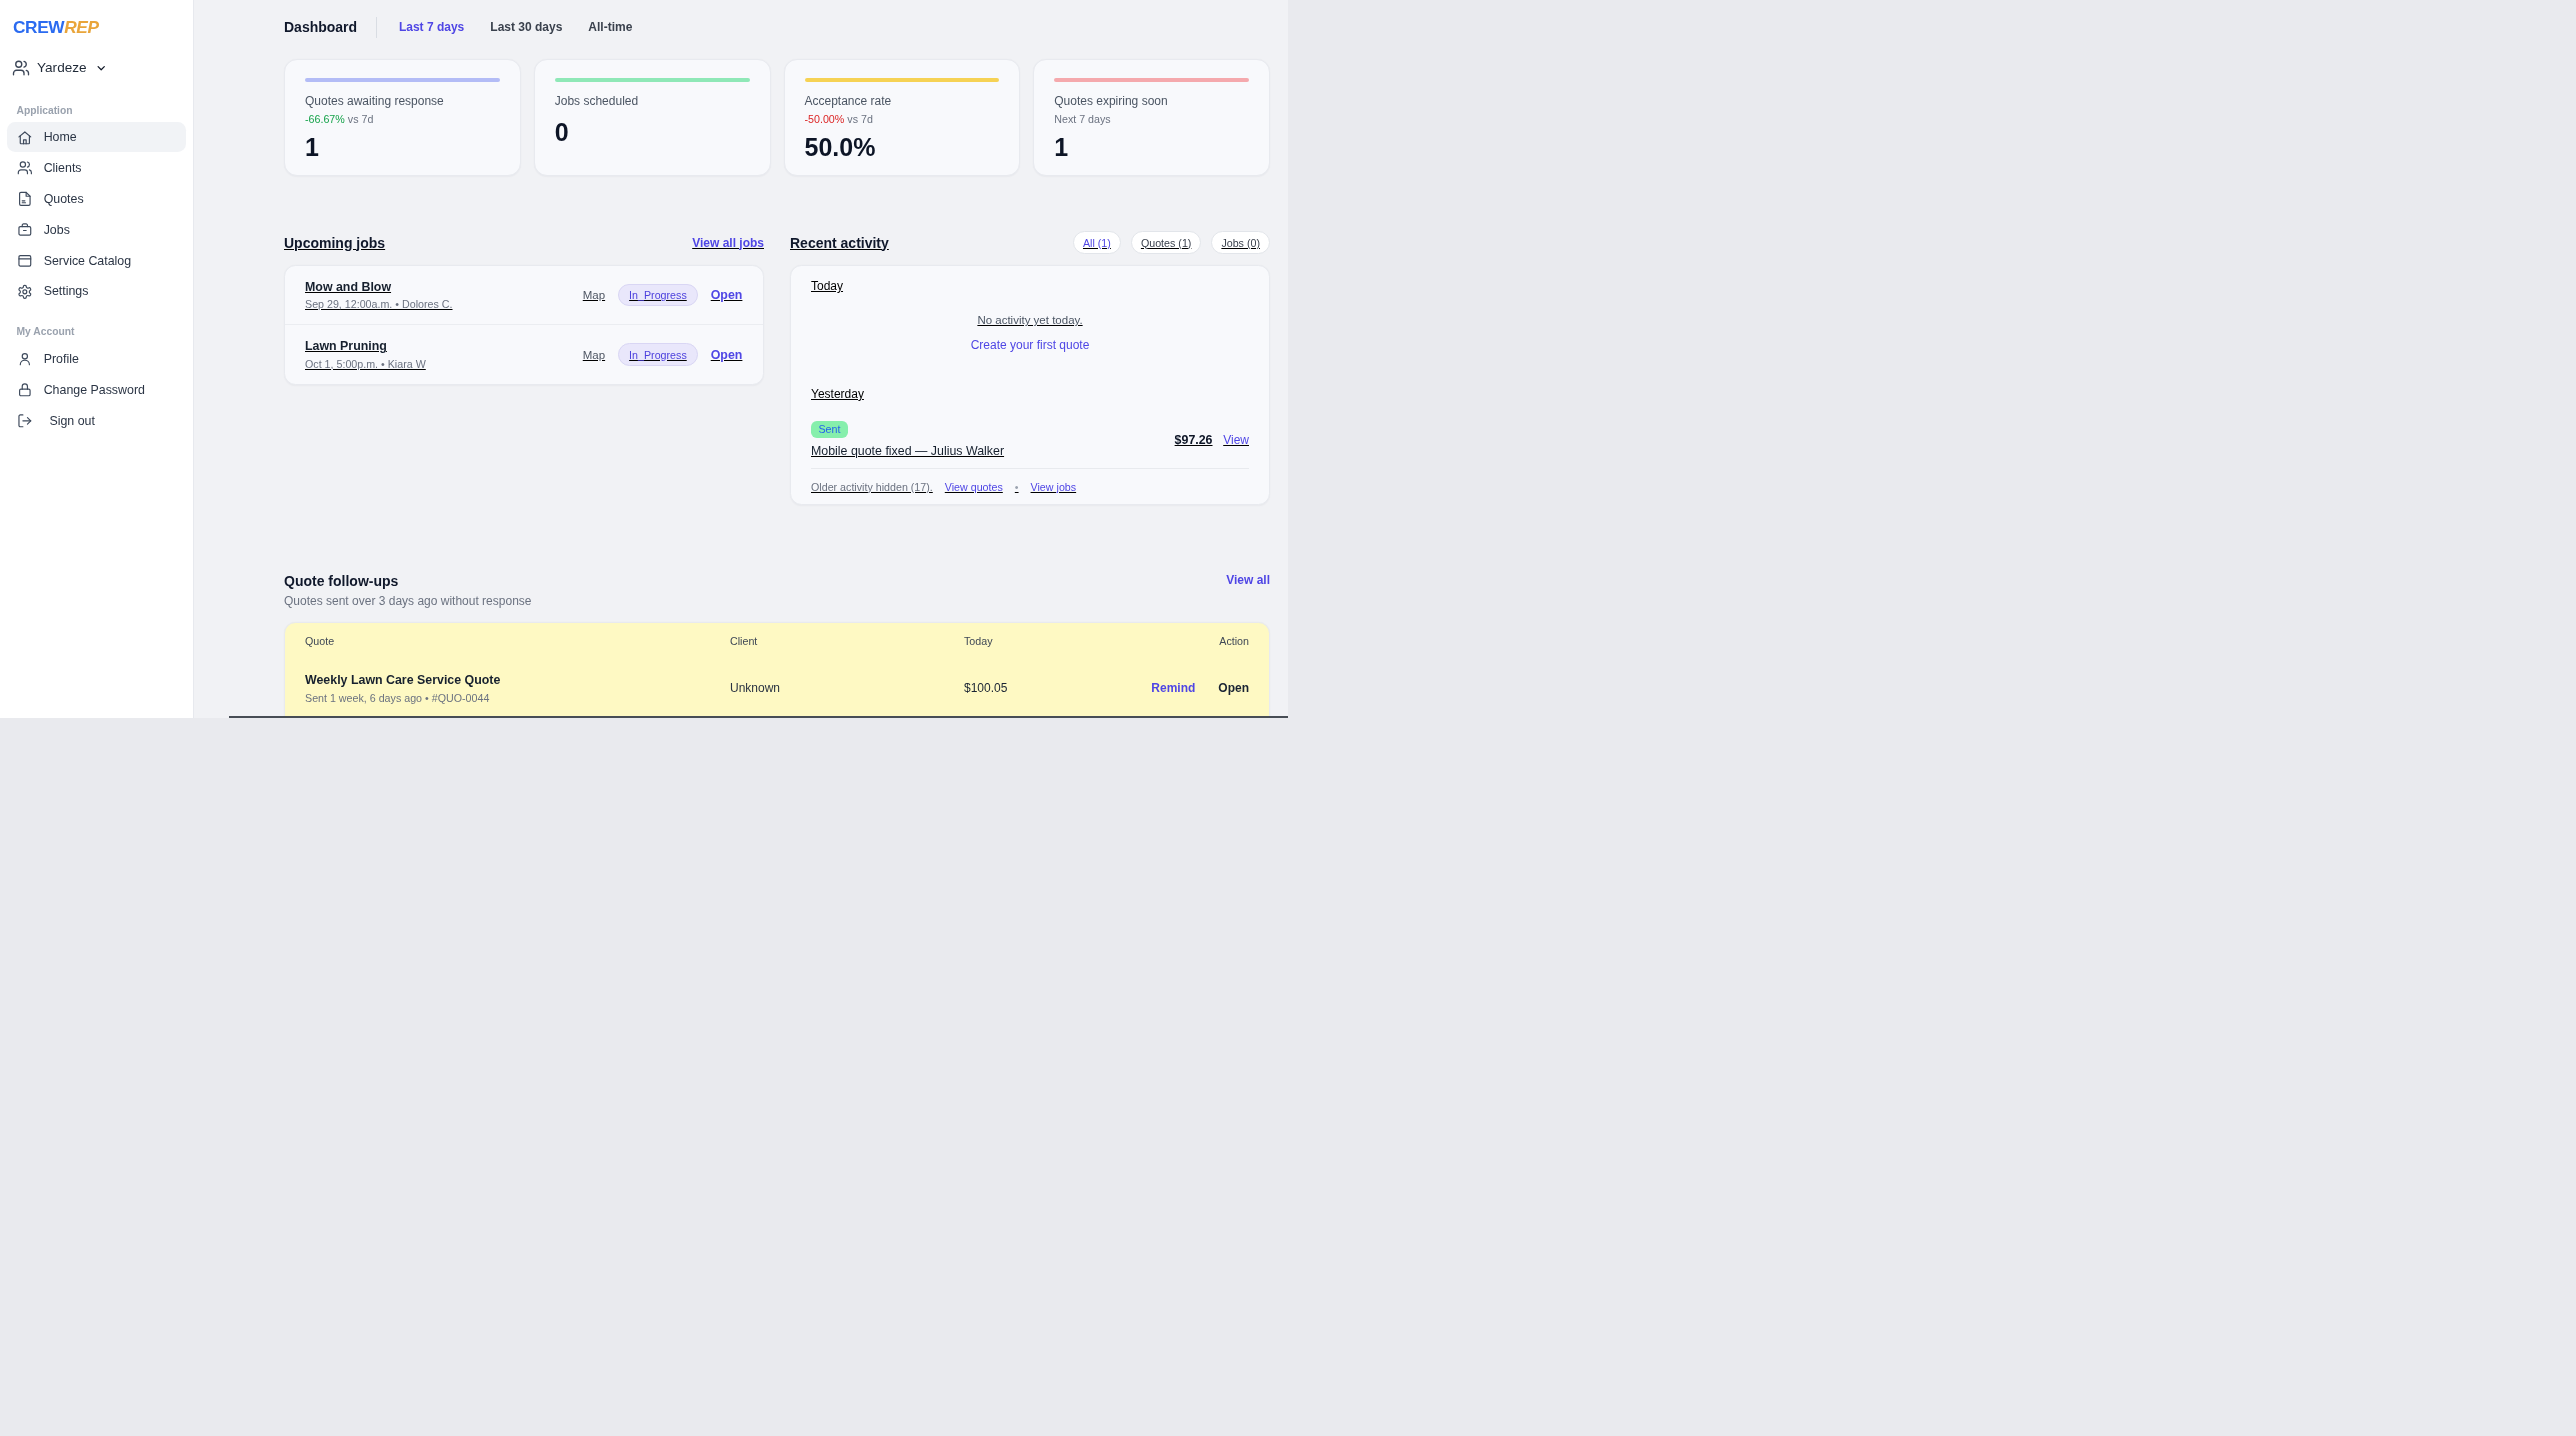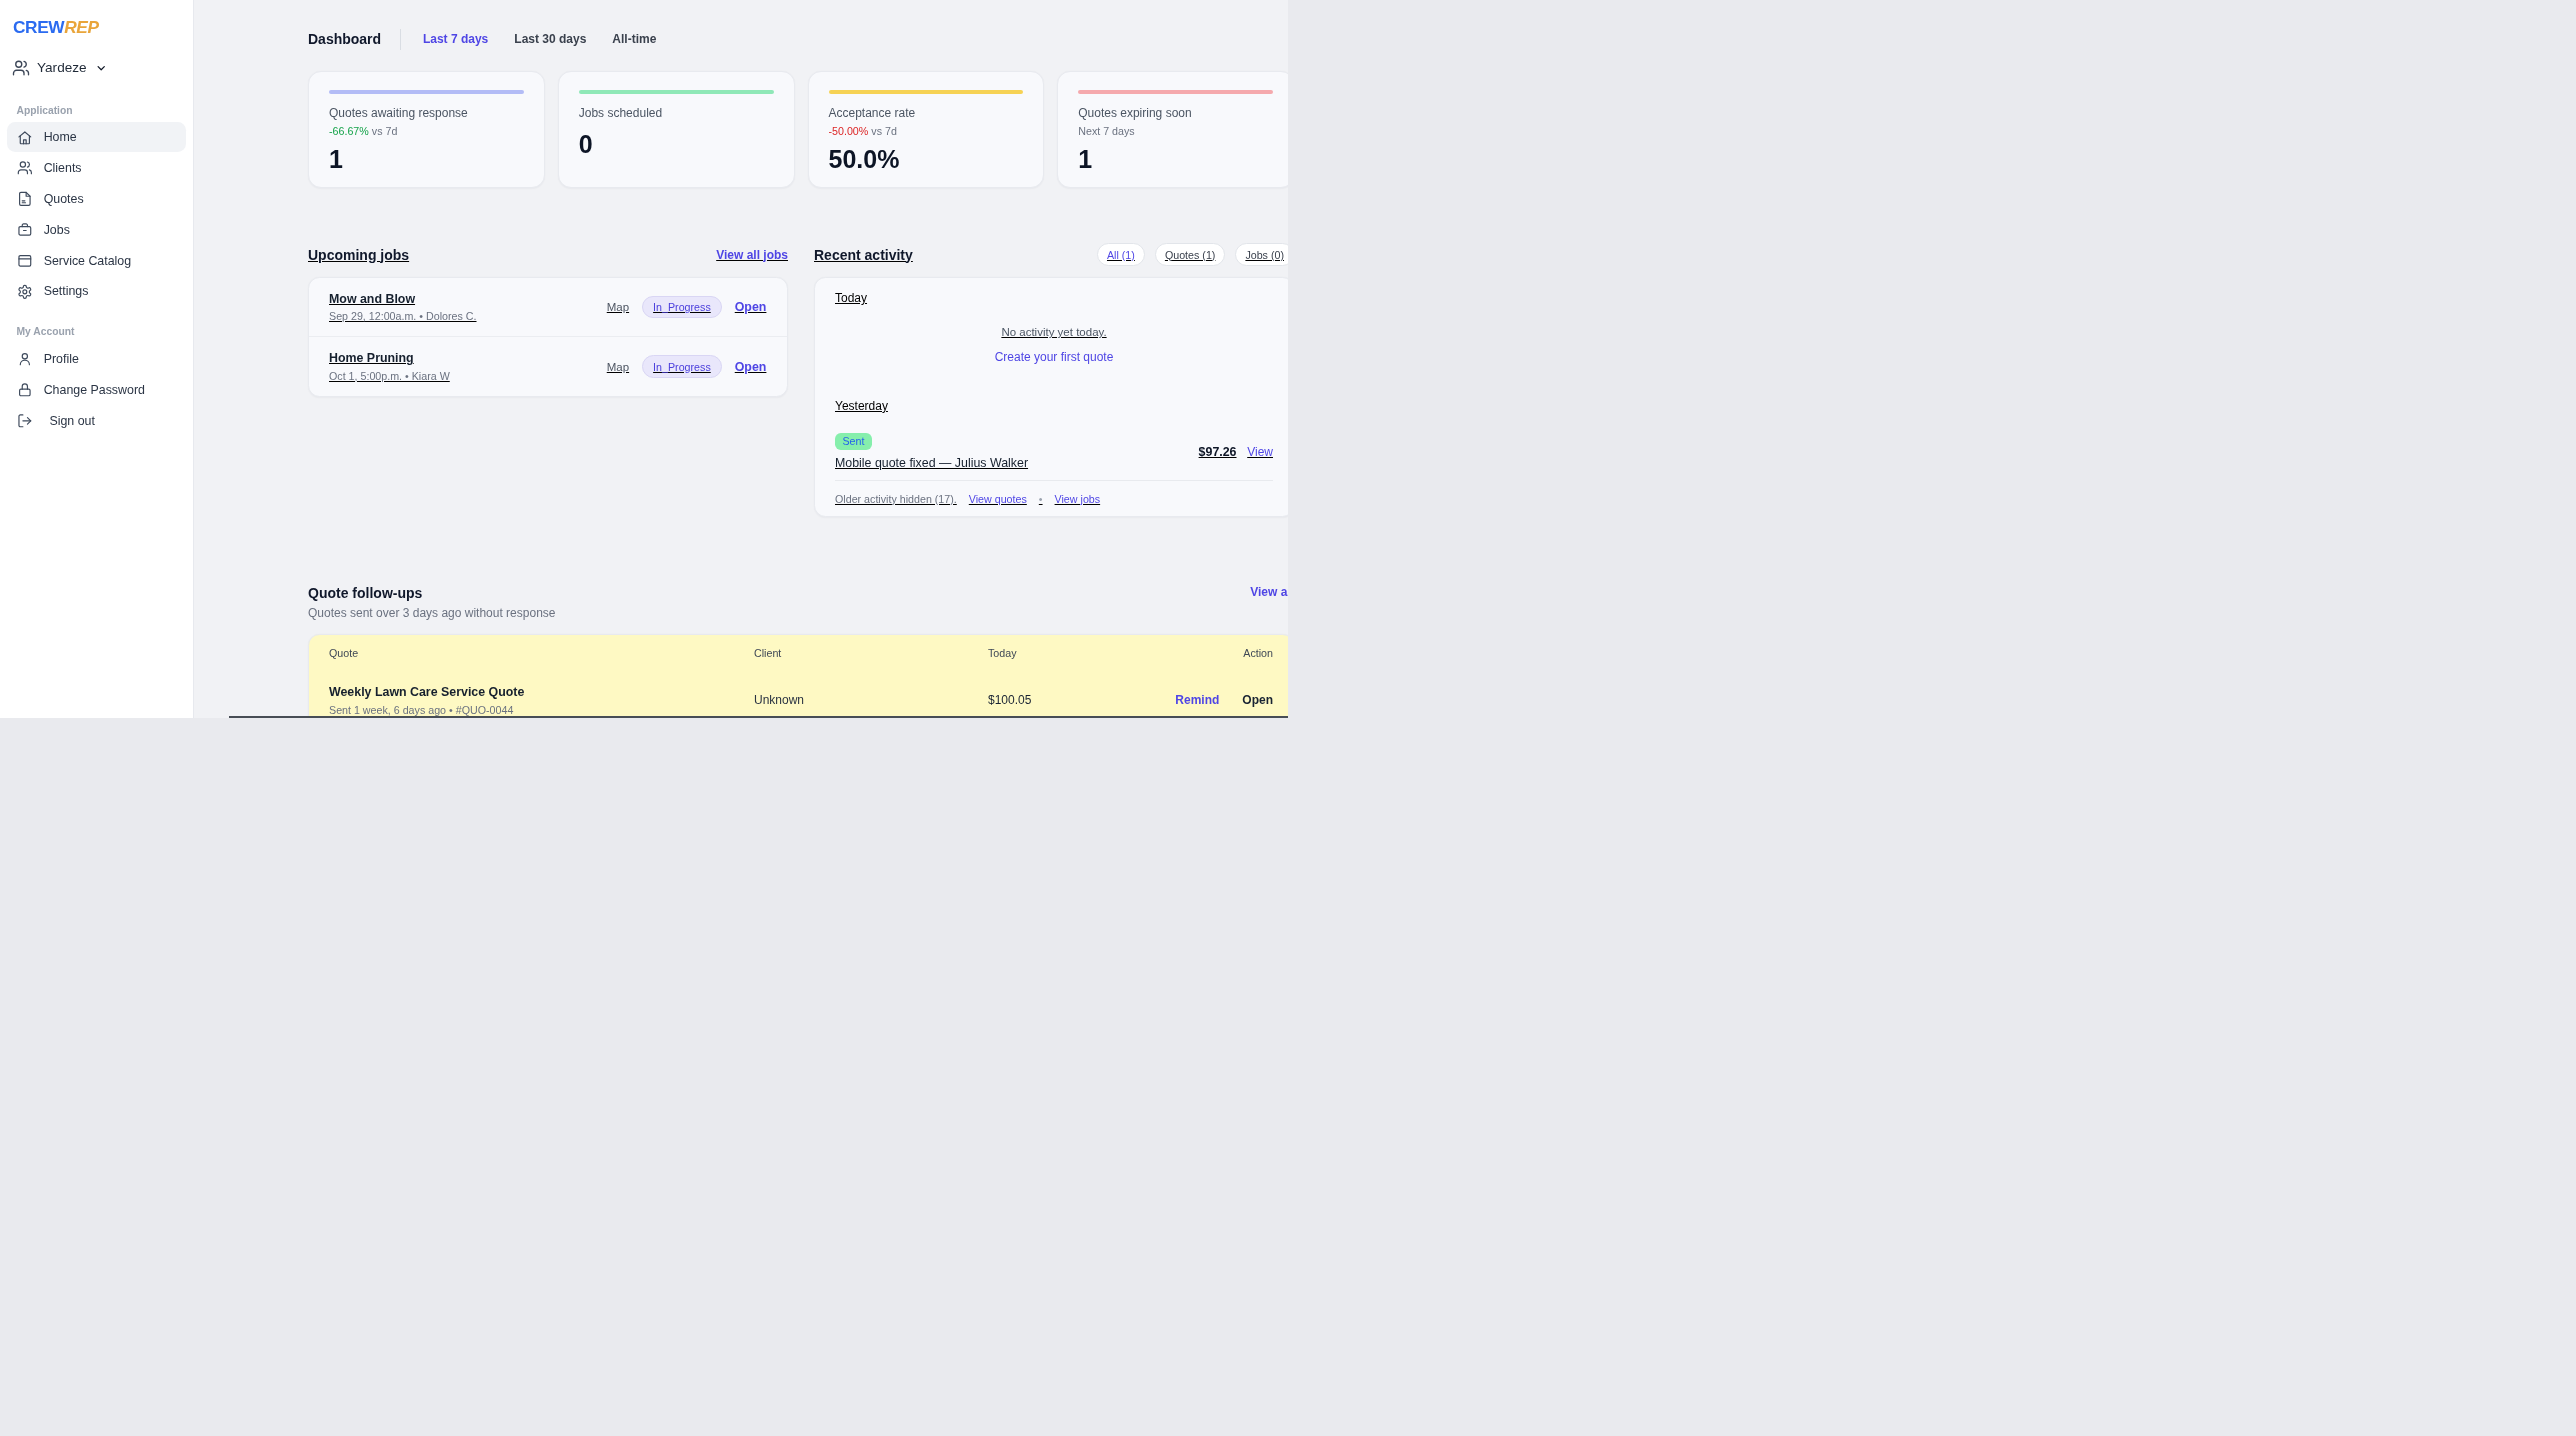--- a/index.html
+++ b/index.html
@@ -17,21 +17,21 @@
   .team-row .chev{color:#111827;display:flex;margin-left:1.6px;}
   .side-label{margin:28px 0 6.6px 16.5px;font-size:10.3px;font-weight:600;color:#9aa2ae;}
   .side-label.second{margin-top:20px;}
   .nav{padding:0 6.6px;}
   .nav-item{display:flex;align-items:center;gap:10.7px;height:30px;margin-bottom:0.8px;padding:0 0 0 10.7px;border-radius:8.2px;color:#2b3545;font-size:12.4px;font-weight:500;cursor:pointer;}
   .nav-item.active{background:#f1f3f6;}
   .nav-item .ic{display:flex;color:#3e4a5c;}
   .nav-item.signout .lbl{margin-left:5.8px;}
 
   
-  .content{position:absolute;left:284px;top:12px;width:986px;height:100%;margin-left:24px;}
+  .content{position:absolute;left:284px;top:0;width:986px;height:100%;}
 
   .topbar{position:absolute;top:16.5px;left:0;display:flex;align-items:center;}
   .page-title{font-size:14px;font-weight:700;color:#10182b;}
   .top-divider{width:0.8px;height:21.4px;background:#d9dde3;margin-left:19px;}
   .top-tabs{display:flex;gap:26px;margin-left:22px;}
   .top-tab{font-size:12px;font-weight:600;color:#3a414d;cursor:pointer;}
   .top-tab.active{color:#4f46e5;}
 
   .stats{position:absolute;top:59px;left:0;width:100%;display:grid;grid-template-columns:repeat(4,1fr);gap:13px;}
   .stat-card{height:117px;background:#f8f9fc;border:0.8px solid #e8eaef;border-radius:13px;box-sizing:border-box;padding:18px 20px 0;box-shadow:0 0.8px 1.6px rgba(16,24,40,.04);}
@@ -277,21 +277,21 @@
               <div class="job-meta">Sep 29, 12:00a.m. • Dolores C.</div>
             </div>
             <div class="job-right">
               <span class="map-link">Map</span>
               <span class="status-pill">In_Progress</span>
               <span class="open-link">Open</span>
             </div>
           </div>
           <div class="job-row">
             <div>
-              <div class="job-title">Home Pruning</div>
+              <div class="job-title">Lawn Pruning</div>
               <div class="job-meta">Oct 1, 5:00p.m. • Kiara W</div>
             </div>
             <div class="job-right">
               <span class="map-link">Map</span>
               <span class="status-pill">In_Progress</span>
               <span class="open-link">Open</span>
             </div>
           </div>
         </div>
       </div>

